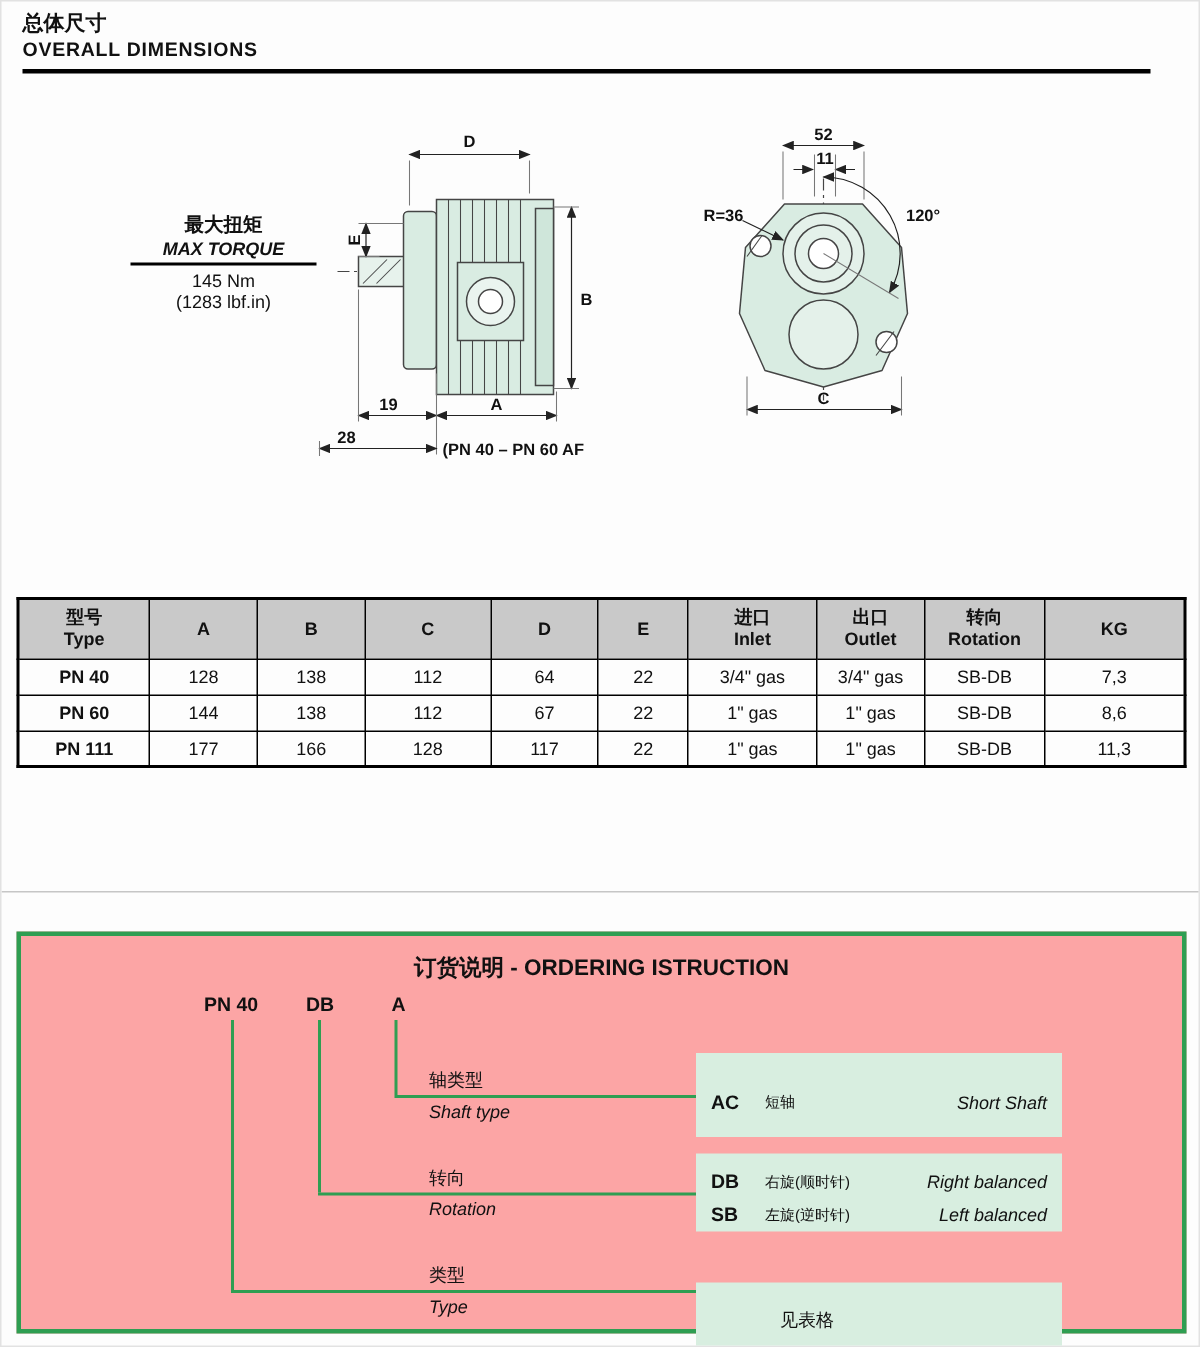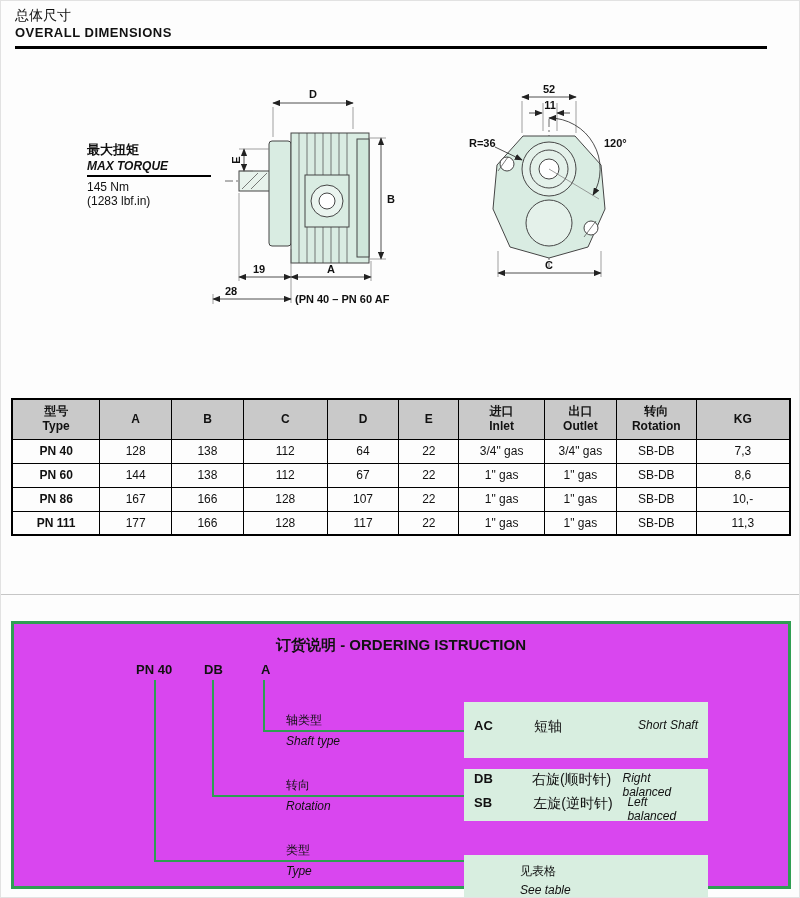--- a/index.html
+++ b/index.html
@@ -3,26 +3,26 @@
 <meta charset="utf-8">
 <style>
   * { margin:0; padding:0; box-sizing:border-box; }
   body { background:#eee; font-family:"Liberation Sans", sans-serif; }
   .page {
     position:relative; width:800px; height:898px; margin:0 auto;
     background:#fdfdfd; color:#111; overflow:hidden; border:1px solid #e2e2e2;
   }
 
   
-  .hdr-cn { position:absolute; left:14px; top:6px;  font-size:14px; font-weight:normal; }
+  .hdr-cn { position:absolute; left:14px; top:6px;  font-size:14px; font-weight:bold; }
   .hdr-en { position:absolute; left:14px; top:24px; font-size:13px; font-weight:bold; letter-spacing:.5px; }
   .hdr-rule { position:absolute; left:14px; top:45px; width:752px; height:3px; background:#000; }
 
   
-  .torque { position:absolute; left:86px; top:140px; width:124px; text-align:left; font-size:12px; }
+  .torque { position:absolute; left:86px; top:140px; width:124px; text-align:center; font-size:12px; }
   .torque .t-cn { font-weight:bold; font-size:13px; }
   .torque .t-en { font-weight:bold; font-style:italic; font-size:12px;
                   border-bottom:2px solid #000; padding-bottom:2px; margin-bottom:3px; }
 
   
   svg.drawing { position:absolute; left:0; top:80px; }
   .dimtxt { font-size:11px; font-weight:bold; fill:#111; font-family:"Liberation Sans",sans-serif; }
   .captxt { font-size:11px; font-weight:bold; fill:#111; font-family:"Liberation Sans",sans-serif; }
 
   
@@ -32,34 +32,34 @@
   table.spec th, table.spec td { border:1px solid #000; padding:0 2px; }
   table.spec thead th { background:#c9c9c9; height:40px; font-size:12px; line-height:1.25; }
   table.spec tbody td { height:24px; }
   td.typecol { font-weight:bold; }
   .note { position:absolute; right:14px; top:539px; font-size:10.5px; font-style:italic; color:#222; }
 
   .divider { position:absolute; left:0; top:593px; width:800px; height:1px; background:#c6c6c6; }
 
   
   .order-box { position:absolute; left:10px; top:620px; width:780px; height:268px;
-               border:3px solid #2f9e52; background:#d946ef; }
+               border:3px solid #2f9e52; background:#fca5a5; }
   .ob-title { position:absolute; left:0; top:12px; width:100%; text-align:center;
               font-weight:bold; font-size:15px; }
   .code-part { position:absolute; top:38px; font-weight:bold; font-size:13px; }
   .gline { position:absolute; background:#2f9e52; }
   .vline { width:1.5px; }
   .hline { height:1.5px; }
   .row-lab-cn { position:absolute; font-size:12px;text-align:right; }
   .row-lab-en { position:absolute; font-size:12px; font-style:italic;text-align:right; }
   .opt-box { position:absolute; left:450px; width:244px; background:#d8eee0; padding:4px 10px;
              display:flex; flex-direction:column; justify-content:center; }
-  .opt-row { display:flex; align-items:flex-start; height:24px; }
+  .opt-row { display:flex; align-items:flex-end; height:24px; }
   .opt-code { font-weight:bold; font-size:13px; width:36px; }
-  .opt-cn { font-size:14px; width:96px;margin-left:24px; }
+  .opt-cn { font-size:10px; width:96px; }
   .opt-en { font-size:12px; font-style:italic; margin-left:auto; }
   .see-cn { font-size:12px; padding-left:46px; }
   .see-en { font-size:12px; font-style:italic; padding-left:46px; margin-top:3px; }
 </style>
 </head>
 <body>
 
 <div class="page">
 
   <div class="hdr-cn">总体尺寸</div>
@@ -233,32 +233,20 @@
         <td>138</td>
         <td>112</td>
         <td>67</td>
         <td>22</td>
         <td>1" gas</td>
         <td>1" gas</td>
         <td>SB-DB</td>
         <td>8,6</td>
       </tr>
       <tr>
-        <td class="typecol">PN 86</td>
-        <td>167</td>
-        <td>166</td>
-        <td>128</td>
-        <td>107</td>
-        <td>22</td>
-        <td>1" gas</td>
-        <td>1" gas</td>
-        <td>SB-DB</td>
-        <td>10,-</td>
-      </tr>
-      <tr>
         <td class="typecol">PN 111</td>
         <td>177</td>
         <td>166</td>
         <td>128</td>
         <td>117</td>
         <td>22</td>
         <td>1" gas</td>
         <td>1" gas</td>
         <td>SB-DB</td>
         <td>11,3</td>
@@ -306,17 +294,16 @@
       </div>
       <div class="opt-row">
         <span class="opt-code">SB</span>
         <span class="opt-cn">左旋(逆时针)</span>
         <span class="opt-en">Left balanced</span>
       </div>
     </div>
 
     <div class="opt-box" style="top:210px; height:50px;margin-top:21px;">
       <div class="see-cn">见表格</div>
-      <div class="see-en">See table</div>
     </div>
   </div>
 
 </div>
 
 </body></html>

